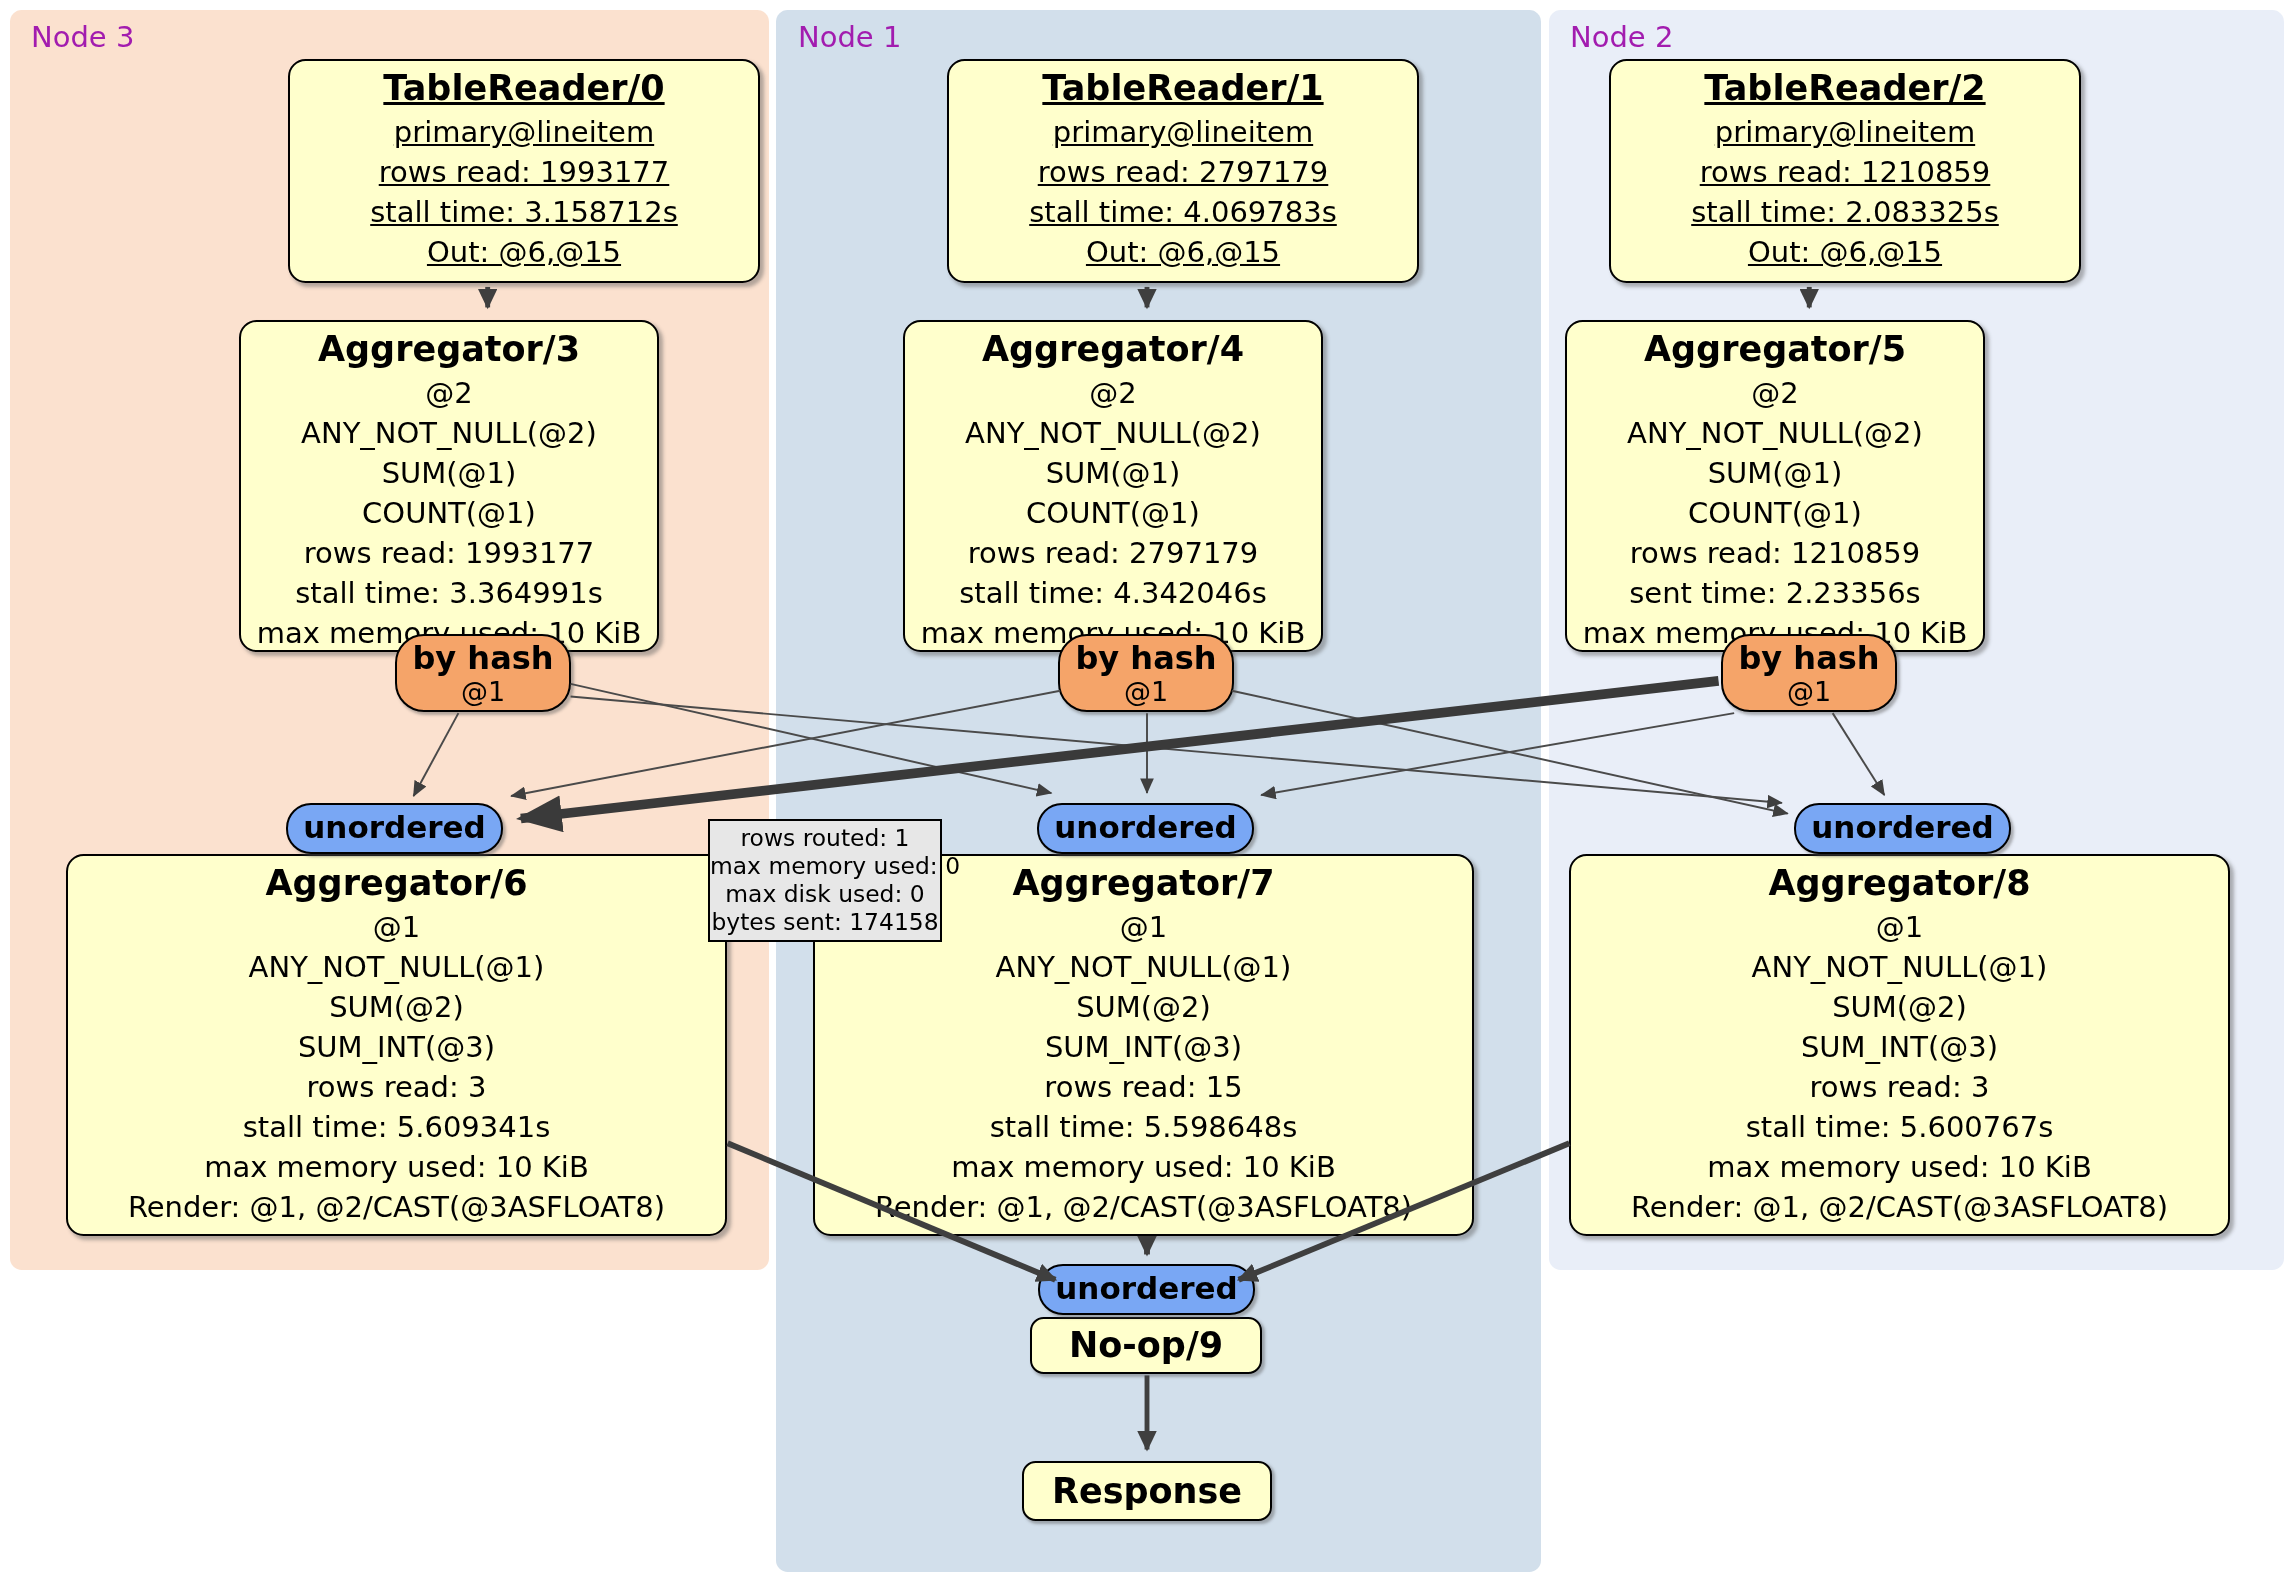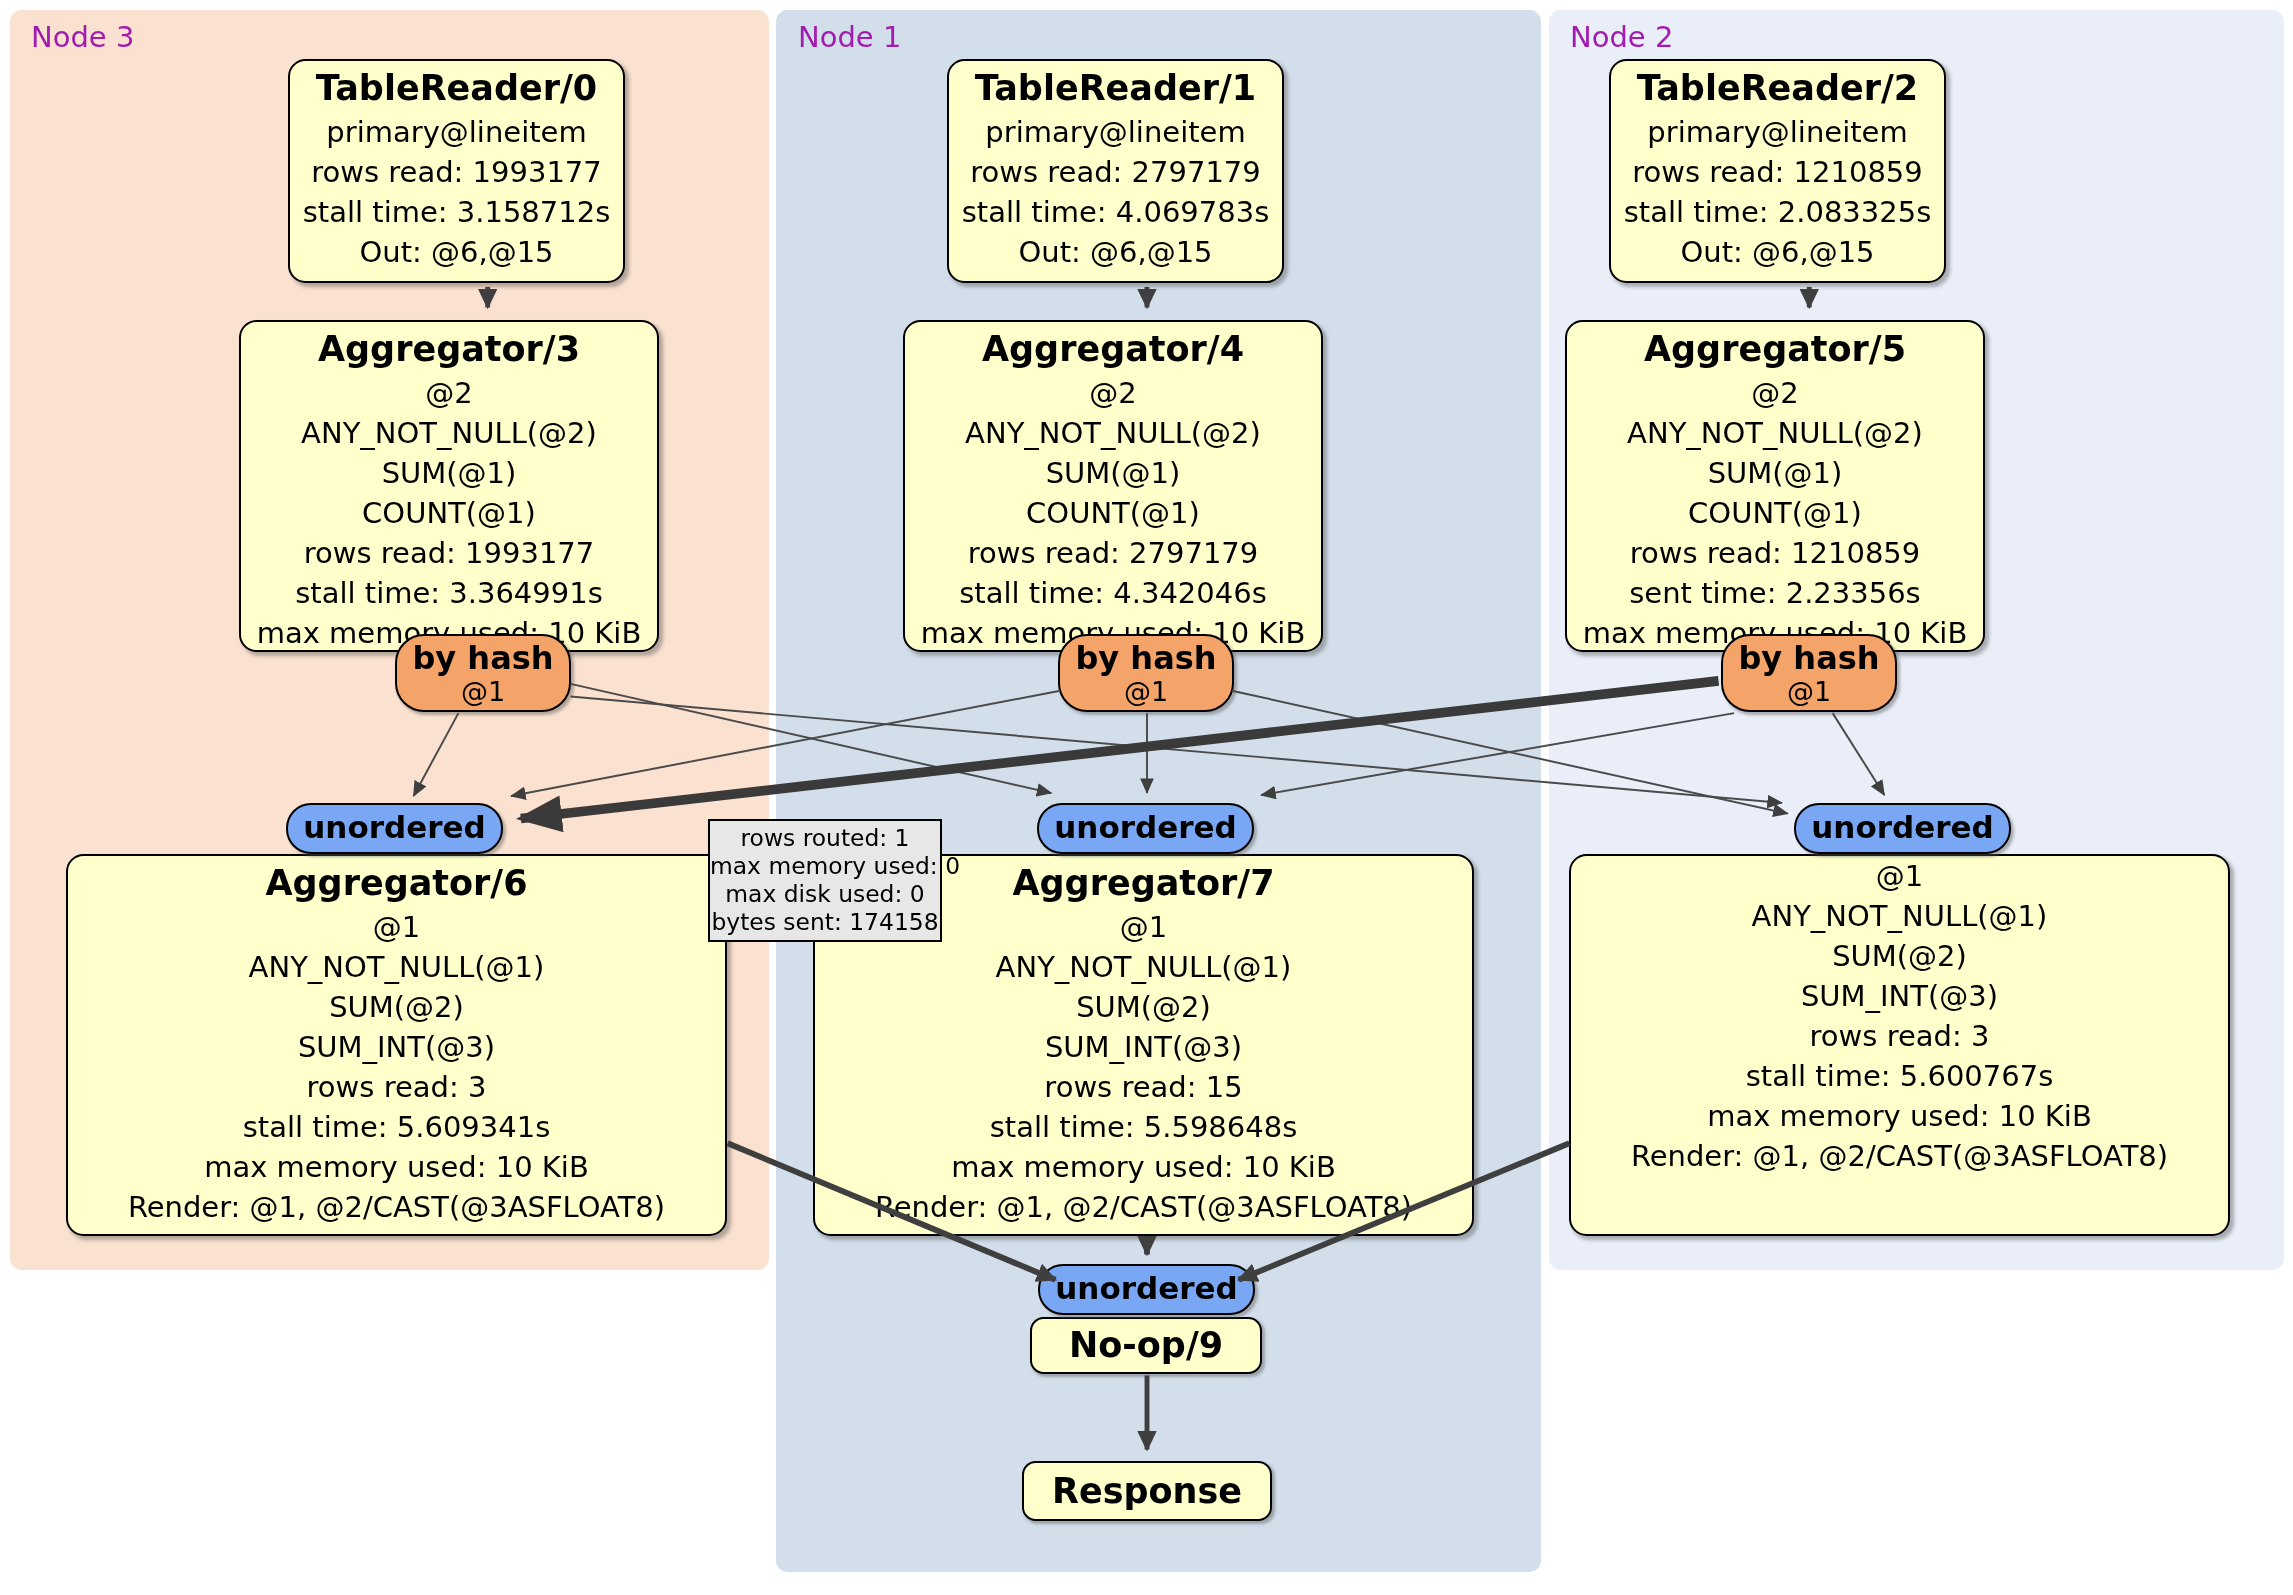--- a/index.html
+++ b/index.html
@@ -7,21 +7,21 @@
          font-family:"DejaVu Sans","Liberation Sans",sans-serif;overflow:hidden;}
   .panel{position:absolute;border-radius:11.7px;}
   #panel-node3{left:9.8px;top:9.8px;width:759px;height:1260px;background:#fbe1cf;}
   #panel-node1{left:776px;top:9.8px;width:765px;height:1562px;background:#d2dfeb;}
   #panel-node2{left:1549px;top:9.8px;width:735px;height:1260px;background:#e9eef8;}
   .panel-label{position:absolute;font-size:29px;color:#a21caf;}
   .box{position:absolute;box-sizing:border-box;background:#ffffcc;border:2.9px solid #000;
        border-radius:17.6px;text-align:center;box-shadow:3.9px 3.9px 3.9px rgba(90,90,90,.45);z-index:2;}
   .box .title{font-weight:700;font-size:35px;line-height:47px;padding-top:3.9px;}
   .box .line{font-size:29px;line-height:40px;white-space:nowrap;}
-  .tr{width:337px;height:224px;top:59px;}
+  .tr{width:472px;height:224px;top:59px;text-decoration:underline;}
   .agg-top{width:420px;height:332px;top:320px;}
   .agg-bot{width:661px;height:382px;top:854px;}
   .hash-pill{position:absolute;box-sizing:border-box;width:176px;height:78px;top:634px;
        background:#f5a469;border:2.9px solid #000;border-radius:29px;text-align:center;
        box-shadow:2.9px 2.9px 2.9px rgba(90,90,90,.45);z-index:3;}
   .hash-pill .pl{font-weight:700;font-size:32px;line-height:37px;margin-top:3.9px;}
   .hash-pill .ps{font-size:27px;line-height:29px;}
   .un-pill{position:absolute;box-sizing:border-box;width:217px;height:51px;
        background:#79a7f4;border:2.9px solid #000;border-radius:25px;text-align:center;
        font-weight:700;font-size:31px;line-height:45px;
@@ -138,20 +138,21 @@
     <div class="line">@1</div>
     <div class="line">ANY_NOT_NULL(@1)</div>
     <div class="line">SUM(@2)</div>
     <div class="line">SUM_INT(@3)</div>
     <div class="line">rows read: 15</div>
     <div class="line">stall time: 5.598648s</div>
     <div class="line">max memory used: 10 KiB</div>
     <div class="line">Render: @1, @2/CAST(@3ASFLOAT8)</div>
   </div>
   <div class="box agg-bot" style="left:1569px;">
+    <div class="title">Aggregator/8</div>
     <div class="line">@1</div>
     <div class="line">ANY_NOT_NULL(@1)</div>
     <div class="line">SUM(@2)</div>
     <div class="line">SUM_INT(@3)</div>
     <div class="line">rows read: 3</div>
     <div class="line">stall time: 5.600767s</div>
     <div class="line">max memory used: 10 KiB</div>
     <div class="line">Render: @1, @2/CAST(@3ASFLOAT8)</div>
   </div>
 

